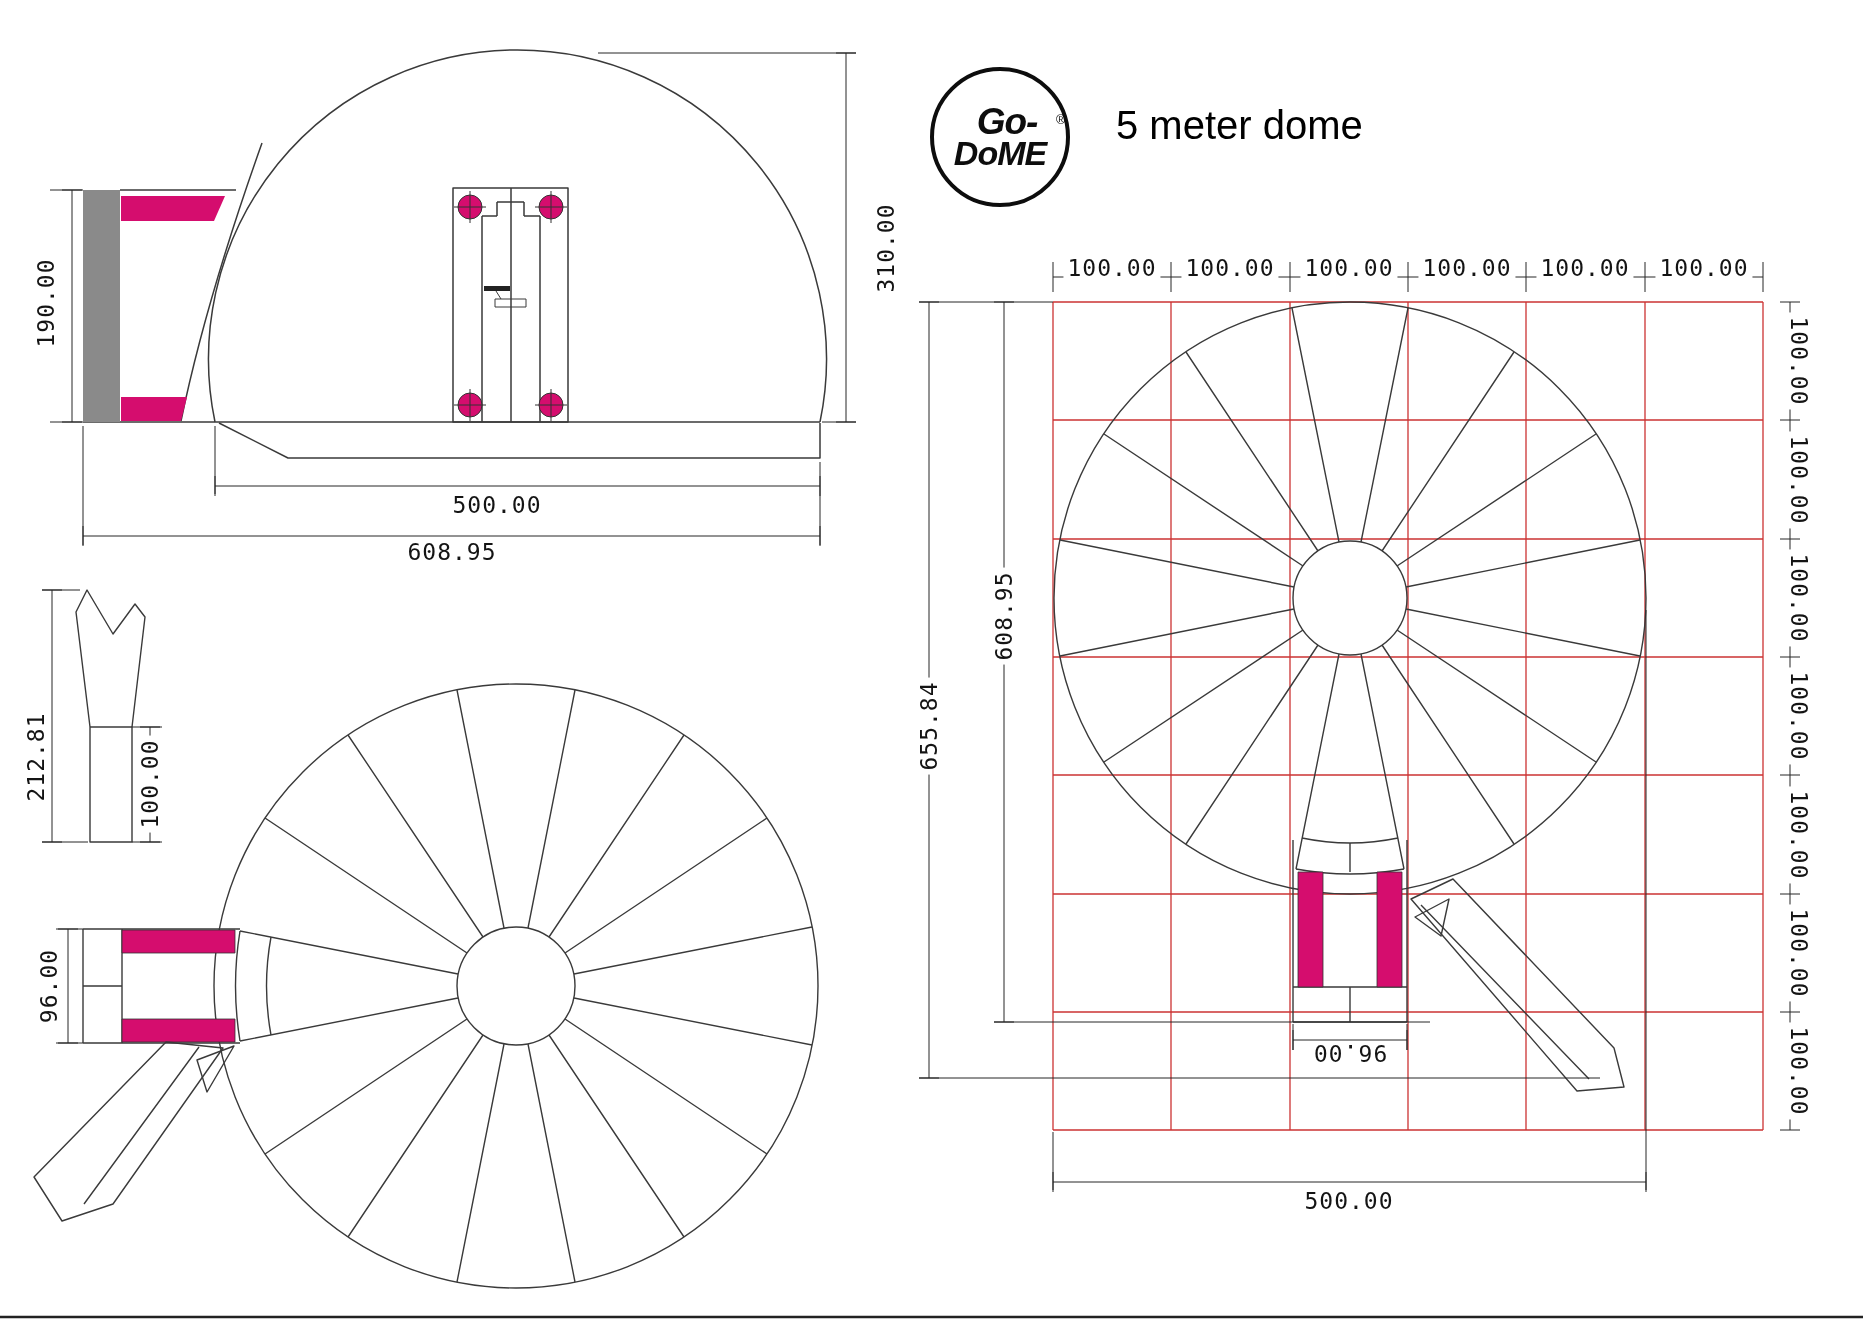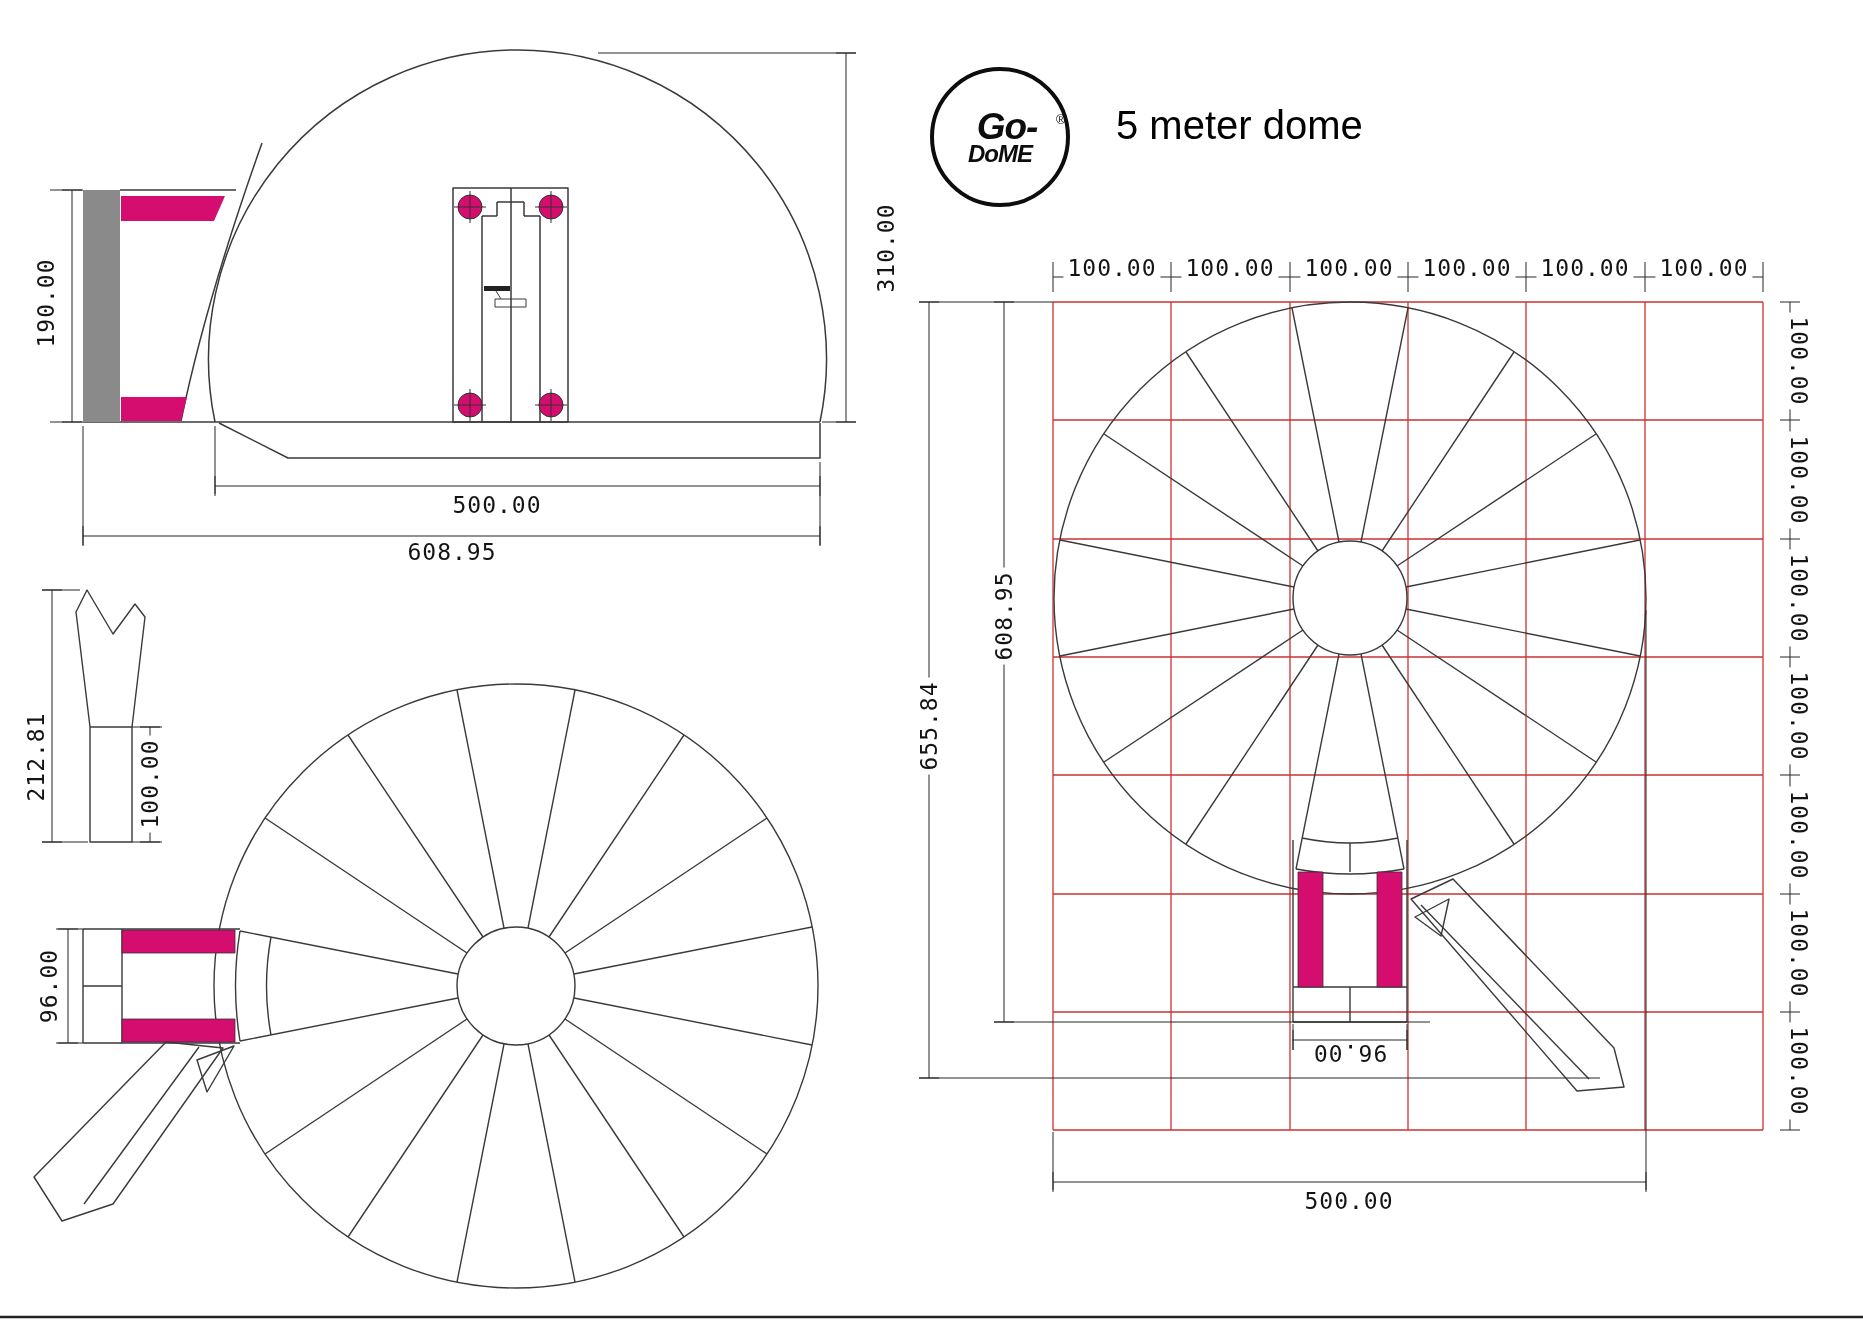--- a/index.html
+++ b/index.html
@@ -10,21 +10,21 @@
        white-space:nowrap;transform:translate(-50%,-50%);}
   .ccw{transform:translate(-50%,-50%) rotate(-90deg);}
   .cw{transform:translate(-50%,-50%) rotate(90deg);}
   .r180{transform:translate(-50%,-50%) rotate(180deg);}
   .bg{background:#fff;padding:0 4px;}
   #title{position:absolute;left:1092px;top:103px;font:400 40px "Liberation Sans", sans-serif;color:#000;margin-left:24px;}
   #logo{position:absolute;left:930px;top:67px;width:132px;height:132px;border:4px solid #0d0d0d;
         border-radius:50%;display:flex;flex-direction:column;align-items:center;justify-content:center;
         font-family:"Liberation Sans", sans-serif;font-style:italic;font-weight:bold;color:#0d0d0d;line-height:0.9;}
   #logo .l1{font-size:37px;letter-spacing:-1px;margin-left:14px;}
-  #logo .l2{font-size:24px;letter-spacing:-1px;}
+  #logo .l2{font-size:34px;letter-spacing:-1px;}
   #logo-reg{position:absolute;left:1056px;top:112px;font:13px "Liberation Sans", sans-serif;color:#0d0d0d;}
 </style>
 </head>
 <body>
 
 <div id="canvas">
 
 <svg width="1863" height="1323" viewBox="0 0 1863 1323">
 
   <g stroke="#cc3333" stroke-width="1.3" fill="none">

